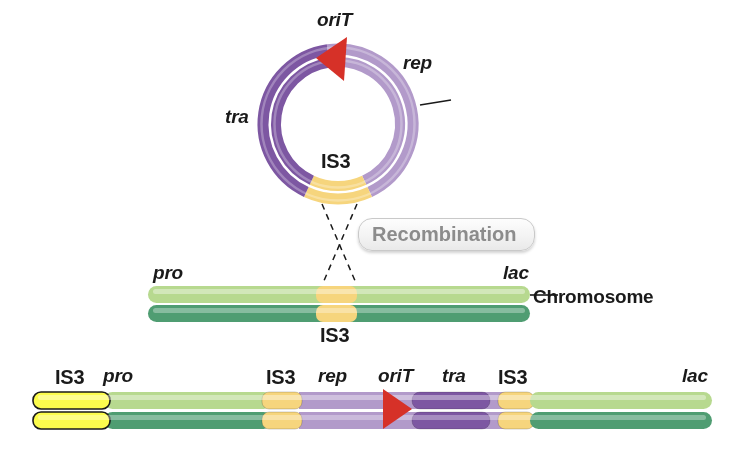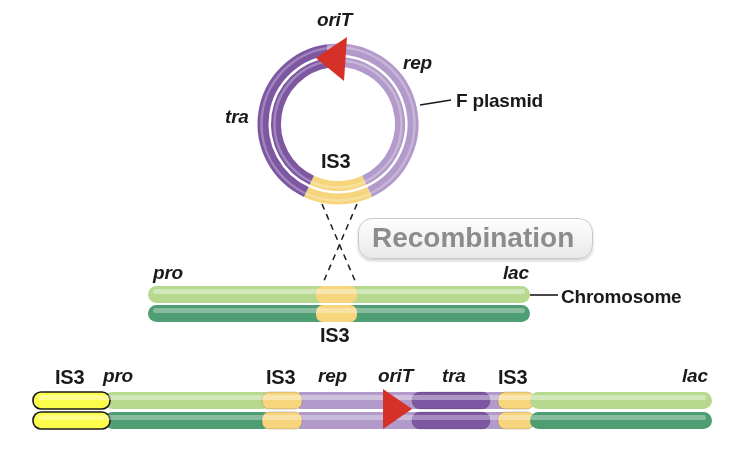--- a/index.html
+++ b/index.html
@@ -13,21 +13,21 @@
     color:var(--ink,#1a1a1a);white-space:nowrap;letter-spacing:-0.2px;
   }
   .it{font-style:italic;}
   .sm{font-size:20px;}
   .badge{
     position:absolute;left:358px;top:218px;
     padding:5px 18px 6px 13px;
     border:1.5px solid #c9c9c9;border-radius:14px;
     background:linear-gradient(180deg,#fdfdfd 0%,#f3f3f3 55%,#e9e9e9 100%);
     box-shadow:0 2px 3px rgba(0,0,0,0.18);
-    font-weight:bold;font-size:28px;line-height:1;
+    font-weight:bold;font-size:20px;line-height:1;
     color:var(--label-gray,#8c8c8c);white-space:nowrap;
   }
 </style>
 </head>
 <body>
 
 <div class="stage">
 
   <svg width="732" height="450" viewBox="0 0 732 450">
 
@@ -90,29 +90,28 @@
         <rect x="33" y="412" width="77" height="17" rx="8" stroke-width="1.6" stroke="#1a1a1a" fill="#fcfc4d"></rect>
         <rect x="38" y="415" width="668" height="5" rx="2.5" fill="#ffffff" opacity="0.32"></rect>
       </g>
 
       <polygon points="383,389 383,429 412,409" fill="#d63128"></polygon>
     </g>
   </svg>
 
   <div class="lbl it" style="left:317px;top:10px;">oriT</div>
   <div class="lbl it" style="left:403px;top:53px;">rep</div>
-  <div class="lbl" style="left:456px;top:91px;">F plasmid</div>
   <div class="lbl it" style="left:225px;top:107px;">tra</div>
   <div class="lbl sm" style="left:321px;top:151px;">IS3</div>
 
   <div class="badge">Recombination</div>
 
   <div class="lbl it" style="left:153px;top:263px;">pro</div>
   <div class="lbl it" style="left:503px;top:263px;">lac</div>
-  <div class="lbl" style="left:561px;top:287px;">Chromosome</div>
+  <div class="lbl" style="left:533px;top:287px;">Chromosome</div>
   <div class="lbl sm" style="left:320px;top:325px;">IS3</div>
 
   <div class="lbl sm" style="left:55px;top:367px;">IS3</div>
   <div class="lbl it" style="left:103px;top:366px;">pro</div>
   <div class="lbl sm" style="left:266px;top:367px;">IS3</div>
   <div class="lbl it" style="left:318px;top:366px;">rep</div>
   <div class="lbl it" style="left:378px;top:366px;">oriT</div>
   <div class="lbl it" style="left:442px;top:366px;">tra</div>
   <div class="lbl sm" style="left:498px;top:367px;">IS3</div>
   <div class="lbl it" style="left:682px;top:366px;">lac</div>

